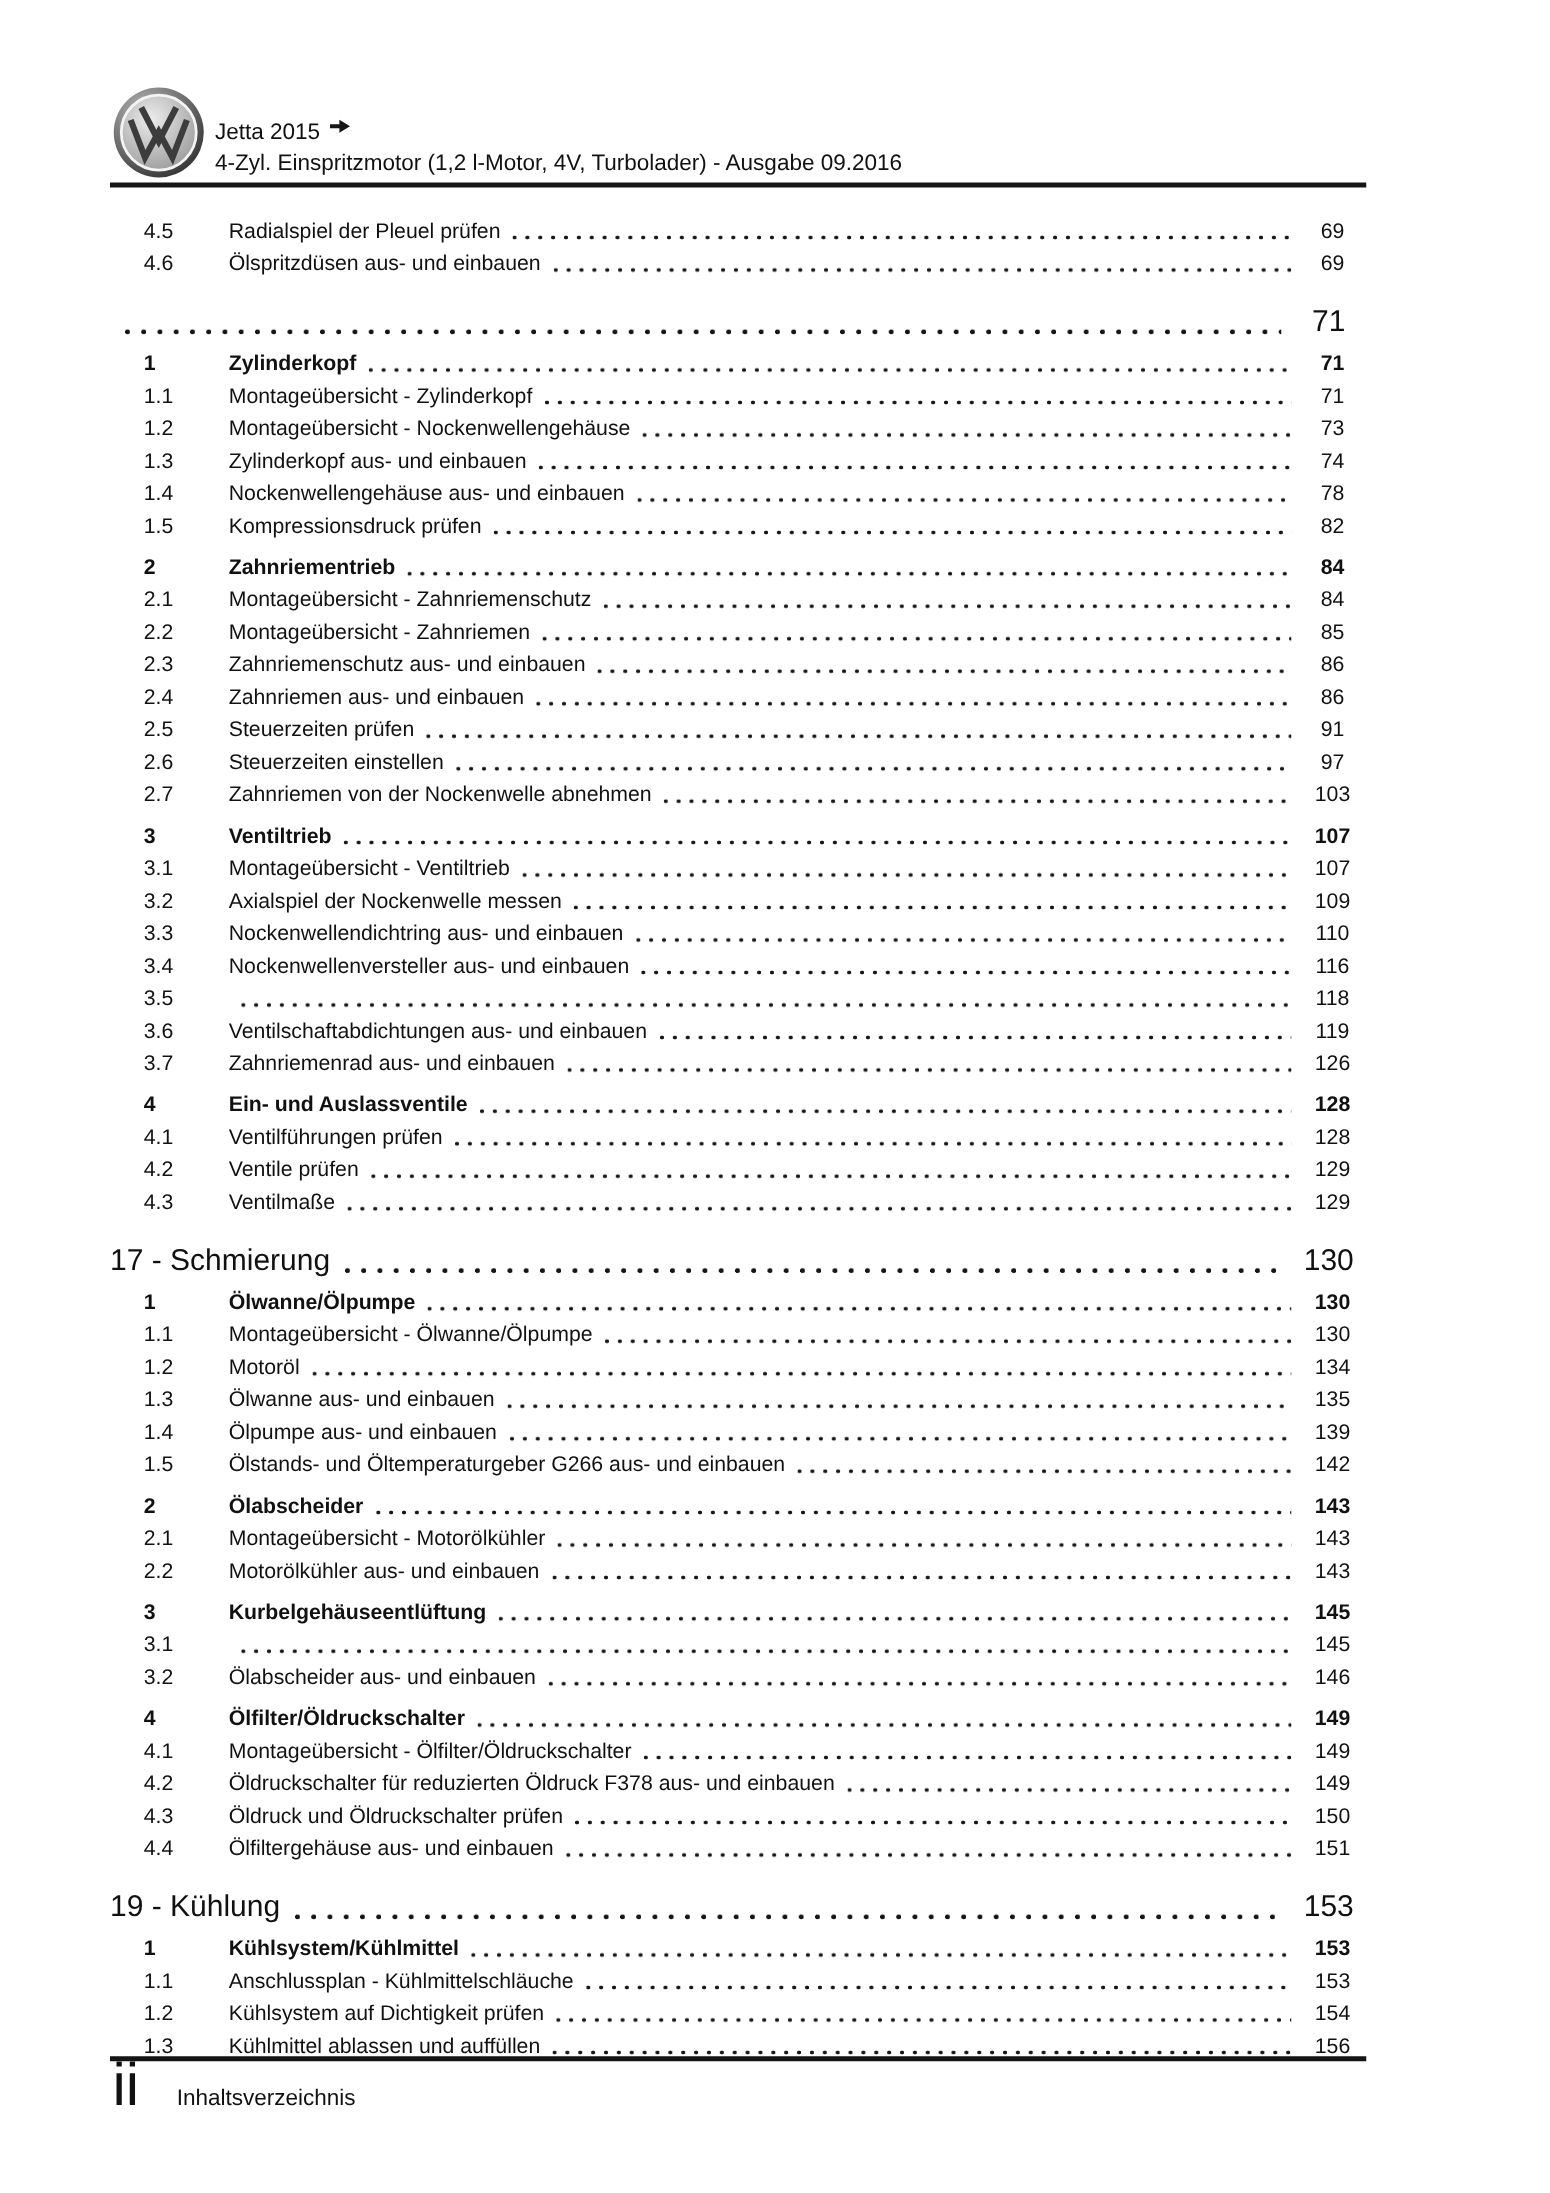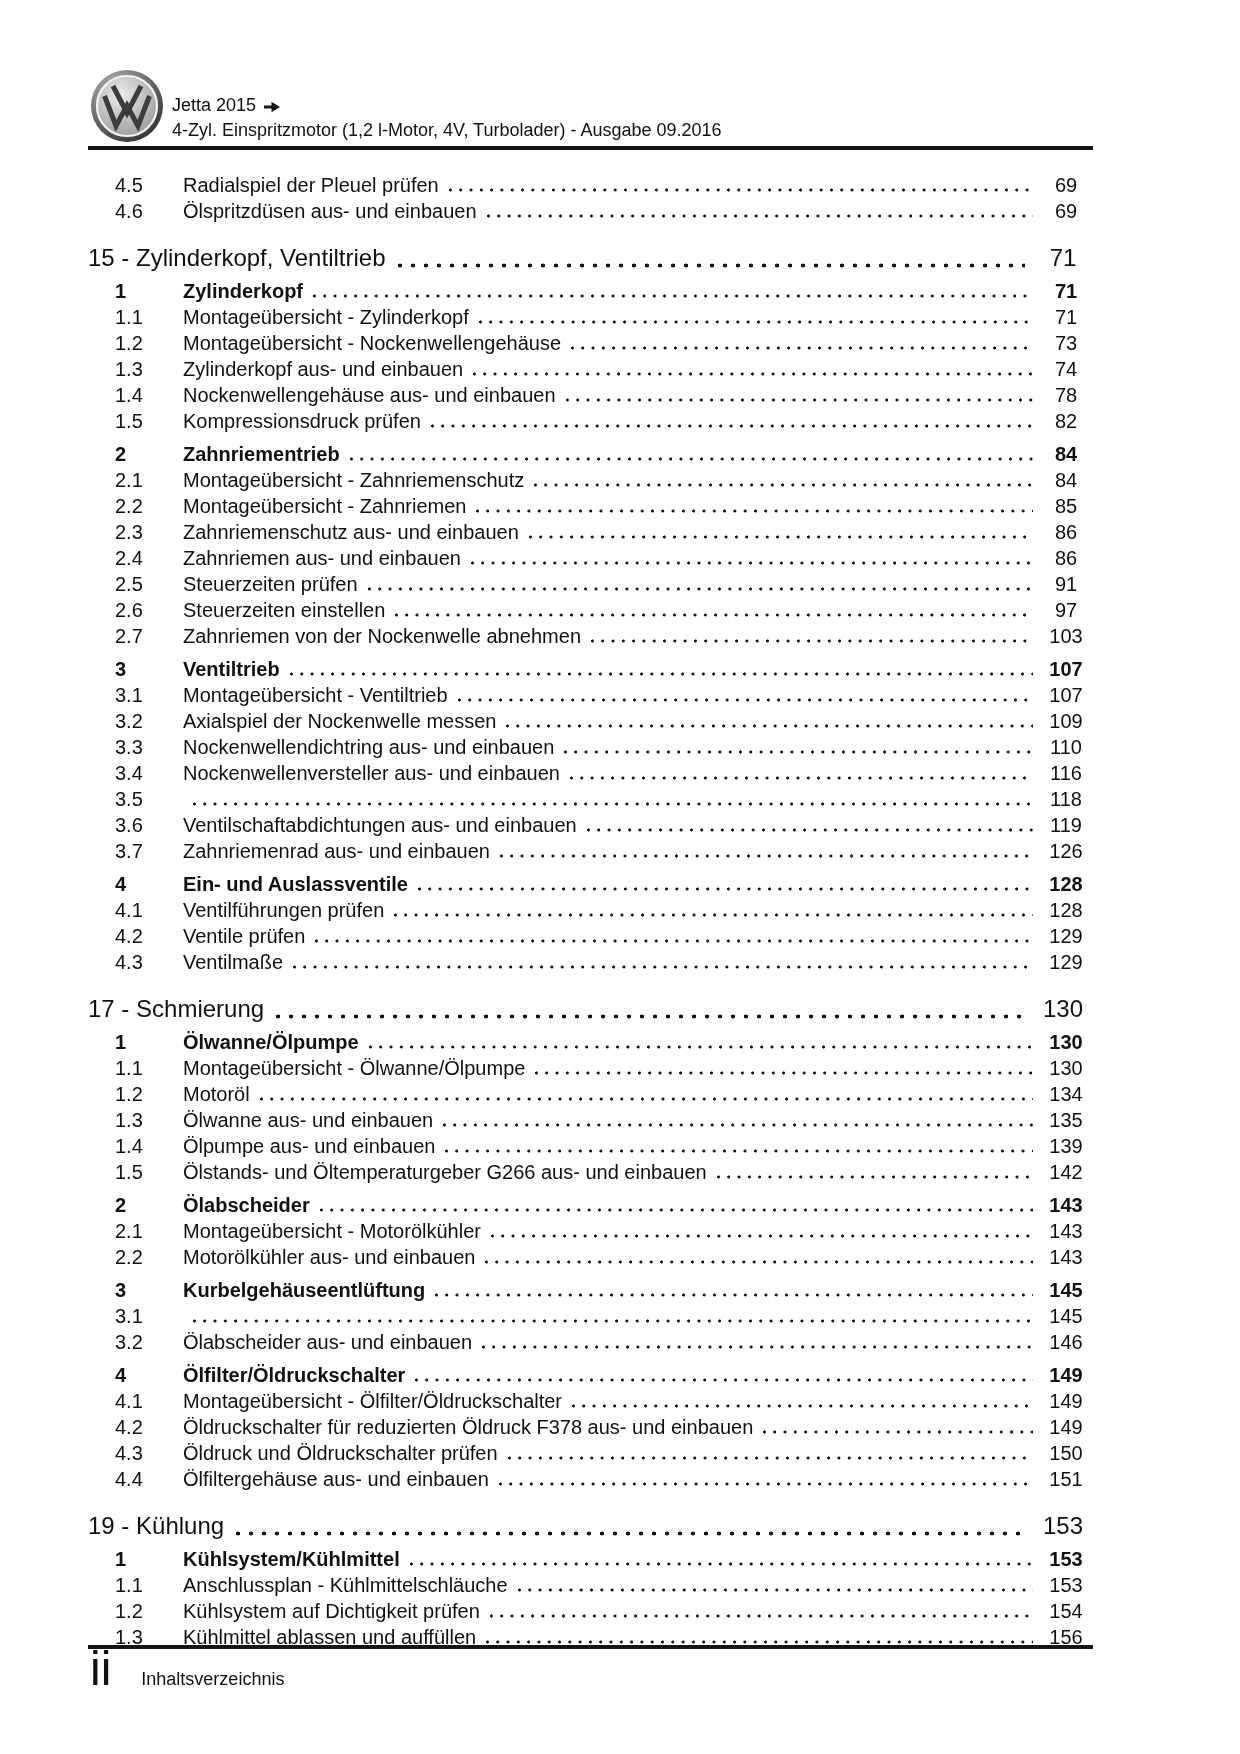--- a/index.html
+++ b/index.html
@@ -9,27 +9,27 @@
     font-family:"Liberation Sans","DejaVu Sans",sans-serif;
     color:#111;
     position:relative;
     -webkit-font-smoothing:antialiased;
   }
   .page { position:absolute; inset:0; background:#fff; }
 
   
   .logo { position:absolute; left:90px; top:69px; width:74px; height:74px; }
   .header-text { position:absolute; left:172px; top:93px; font-size:18px; line-height:25px; white-space:nowrap; }
-  .header-text .l1 { display:flex; align-items:center; gap:8px; }
+  .header-text .l1 { display:flex; gap:8px; }
   .arrow-svg { display:inline-block; margin-top:2px; }
   .hrule { position:absolute; left:88px; top:146px; width:1005px; height:4px; background:#151515; }
 
   
   .toc { position:absolute; left:88px; top:172px; width:1005px; }
-  .row { display:flex; align-items:baseline; height:26px; line-height:26px; font-size:20px; white-space:nowrap; }
+  .row { display:flex; align-items:baseline; height:26px; line-height:26px; font-size:17px; white-space:nowrap; }
   .row .num   { margin-left:27px; width:68px; flex:0 0 auto; }
   .row .title { flex:0 0 auto; }
   .row .pg    { flex:0 0 auto; width:54px; text-align:center; }
   .row .dots  {
     flex:1 1 auto; align-self:flex-end; height:4px;
     margin:0 6px 6px 10px;
     background-image:radial-gradient(circle at 1.6px 2px, #161616 1.35px, transparent 1.75px);
     background-size:10.3px 4px; background-repeat:repeat-x; background-position:left bottom;
   }
   .row.section { font-weight:700; margin-top:7px; }
@@ -94,21 +94,20 @@
         <span class="dots"></span>
         <span class="pg">69</span>
       </div>
       <div class="row sub">
         <span class="num">4.6</span>
         <span class="title">Ölspritzdüsen aus- und einbauen</span>
         <span class="dots"></span>
         <span class="pg">69</span>
       </div>
       <div class="row chapter">
-        <span class="title"><span>15</span> - <span>Zylinderkopf, Ventiltrieb</span></span>
         <span class="dots"></span>
         <span class="pg">71</span>
       </div>
       <div class="row section">
         <span class="num">1</span>
         <span class="title">Zylinderkopf</span>
         <span class="dots"></span>
         <span class="pg">71</span>
       </div>
       <div class="row sub">

